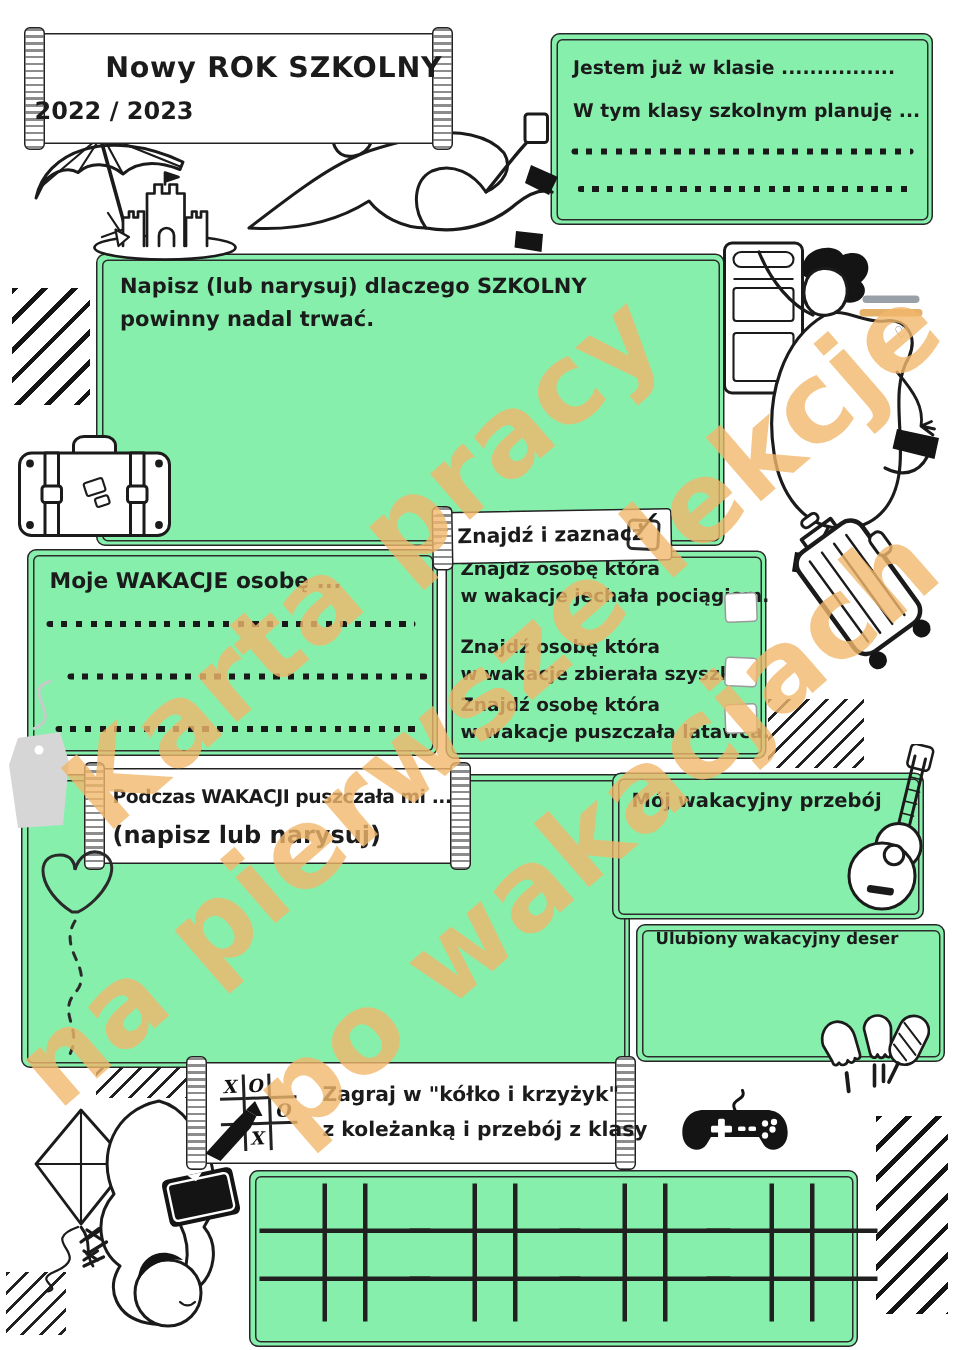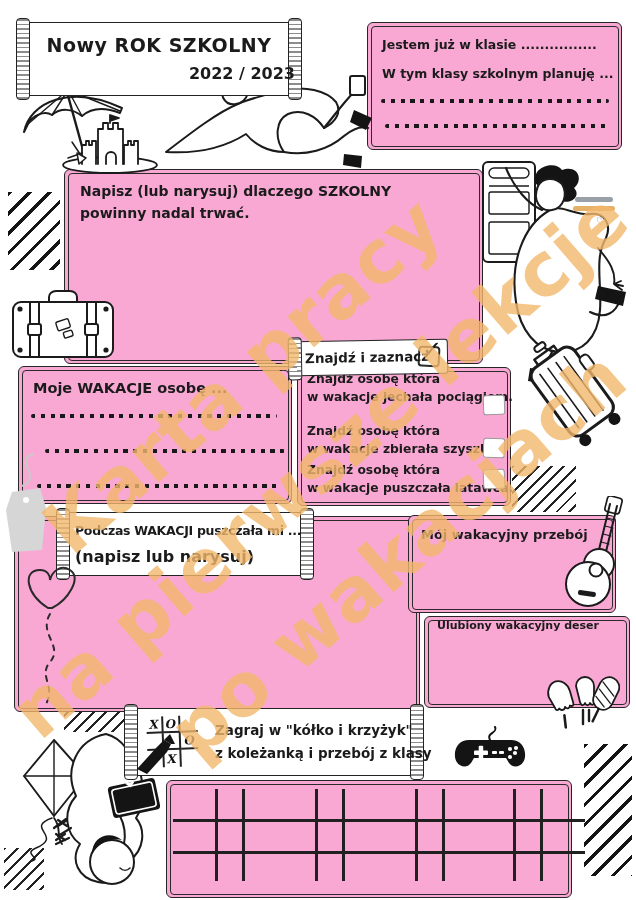--- a/index.html
+++ b/index.html
@@ -1,20 +1,20 @@
 <!DOCTYPE html>
 <html><head>
 <meta charset="utf-8">
 <style>
   html,body{margin:0;padding:0;background:#e8e8e8}
   .page{position:relative;width:636px;height:900px;background:#fff;overflow:hidden;
         font-family:"DejaVu Sans",sans-serif;font-weight:700;color:#1b1b1b;margin:0 auto}
   svg{display:block}
   .abs{position:absolute}
-  .frame{position:absolute;background:#f9a8d4;border:1.7px solid #262626;border-radius:6px;z-index:2}
+  .frame{position:absolute;background:#86efac;border:1.7px solid #262626;border-radius:6px;z-index:2}
   .frame::before{content:"";position:absolute;inset:2.5px;border:1px solid #2a2a2a;border-radius:4px;pointer-events:none}
   .scroll{position:absolute;background:#fff;border:1.8px solid #222;border-radius:3px;z-index:6}
   .roll{position:absolute;top:-5px;bottom:-5px;width:12px;background:#fff repeating-linear-gradient(180deg,#8c8c8c 0 1.6px,rgba(0,0,0,0) 1.6px 4.6px);border:1.8px solid #222;border-radius:4px}
   .roll.left{left:-7px}.roll.right{right:-7px}
   .dots{position:absolute;height:4.2px;background:repeating-linear-gradient(90deg,#191919 0 4.2px,rgba(0,0,0,0) 4.2px 9.8px);border-radius:2px;z-index:3}
   .hatch{position:absolute;background:repeating-linear-gradient(135deg,#151515 0 3.2px,rgba(0,0,0,0) 3.2px 14px);z-index:1}
   .hatch.thin{background:repeating-linear-gradient(135deg,#222 0 2px,rgba(0,0,0,0) 2px 9px)}
   .txt{position:absolute;line-height:1.45;white-space:nowrap;z-index:4}
   .cb{position:absolute;width:20px;height:18px;background:#fff;border:1.8px solid #9a9a9a;border-radius:3px;transform:rotate(-2deg);z-index:4}
   .cbchk{position:absolute;right:7px;top:6px;width:18px;height:17px;border:2px solid #2a2a2a;border-radius:4px;transform:rotate(4deg)}
@@ -108,22 +108,22 @@
       <div class="v v1"></div>
         <div class="v v2"></div>
       <div class="h h1"></div>
         <div class="h h2"></div>
     </div>
   </div>
 
   <div class="scroll" style="left:22px;top:22px;width:272px;height:72px">
     <div class="roll left"></div>
     <div class="roll right"></div>
-    <div class="txt" style="left:0;top:9px;width:100%;text-align:center;font-size:19px;letter-spacing:.5px">Nowy ROK SZKOLNY</div>
-    <div class="txt" style="left:0;top:39px;width:100%;text-align:right;font-size:16px">2022 / 2023</div>
+    <div class="txt" style="left:0;top:9px;width:100%;text-align:right;font-size:19px;letter-spacing:.5px">Nowy ROK SZKOLNY</div>
+    <div class="txt" style="left:0;top:39px;width:100%;text-align:left;font-size:16px">2022 / 2023</div>
   </div>
 
   <div class="scroll" style="left:294px;top:340px;width:152px;height:33px;transform:rotate(-1deg)">
     <div class="roll left"></div>
     <div class="txt" style="left:10px;top:7px;font-size:13.5px">Znajdź i zaznacz</div>
     <div class="cbchk">
         <span>✓</span>
       </div>
   </div>
 

